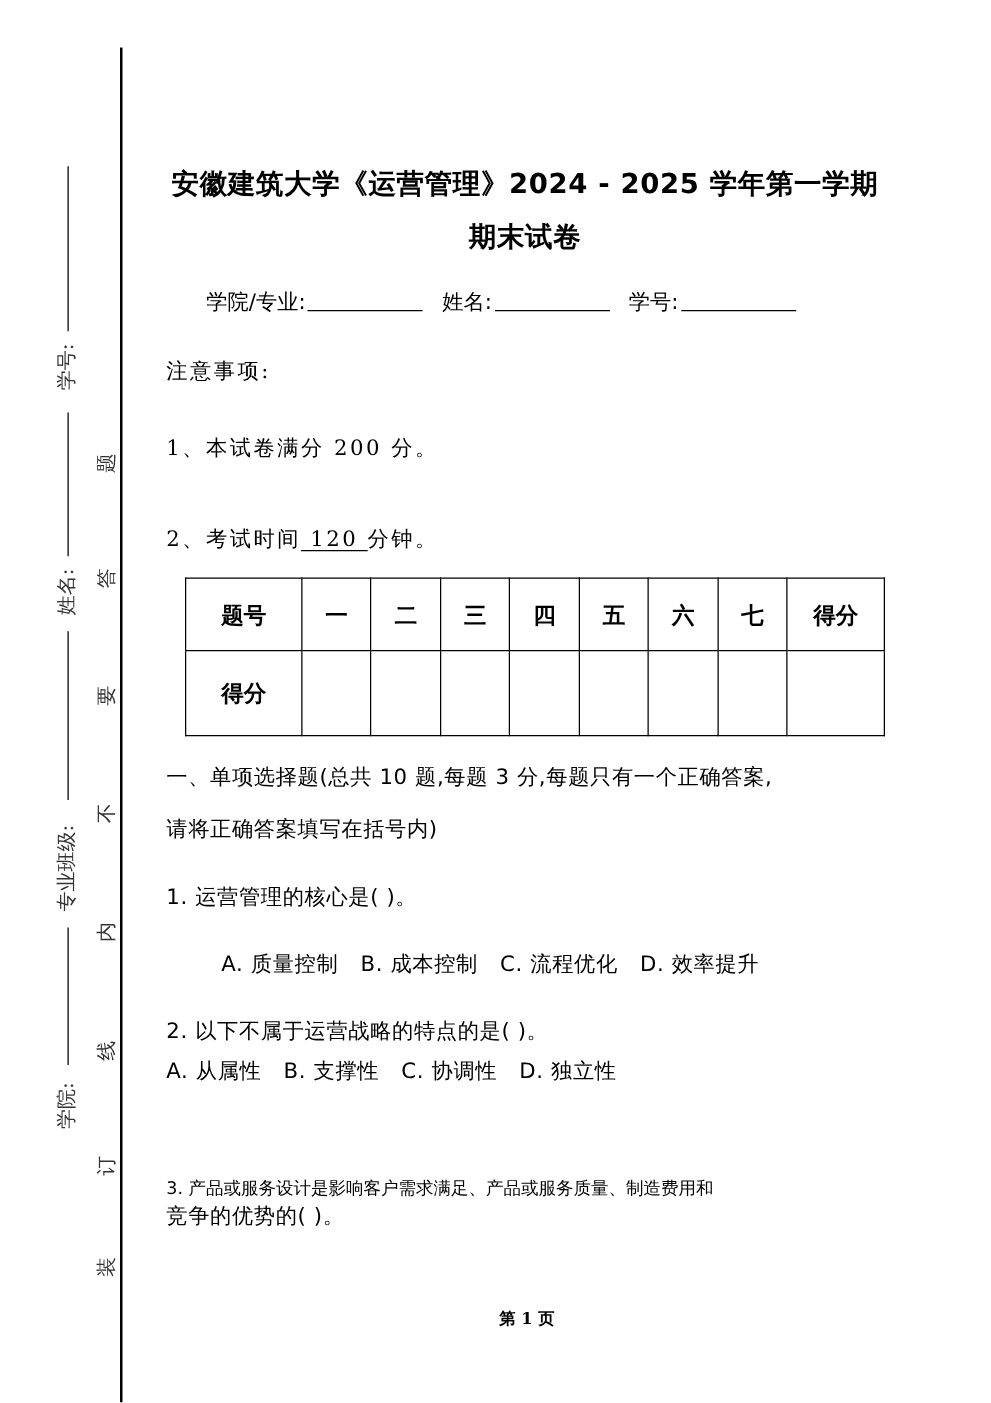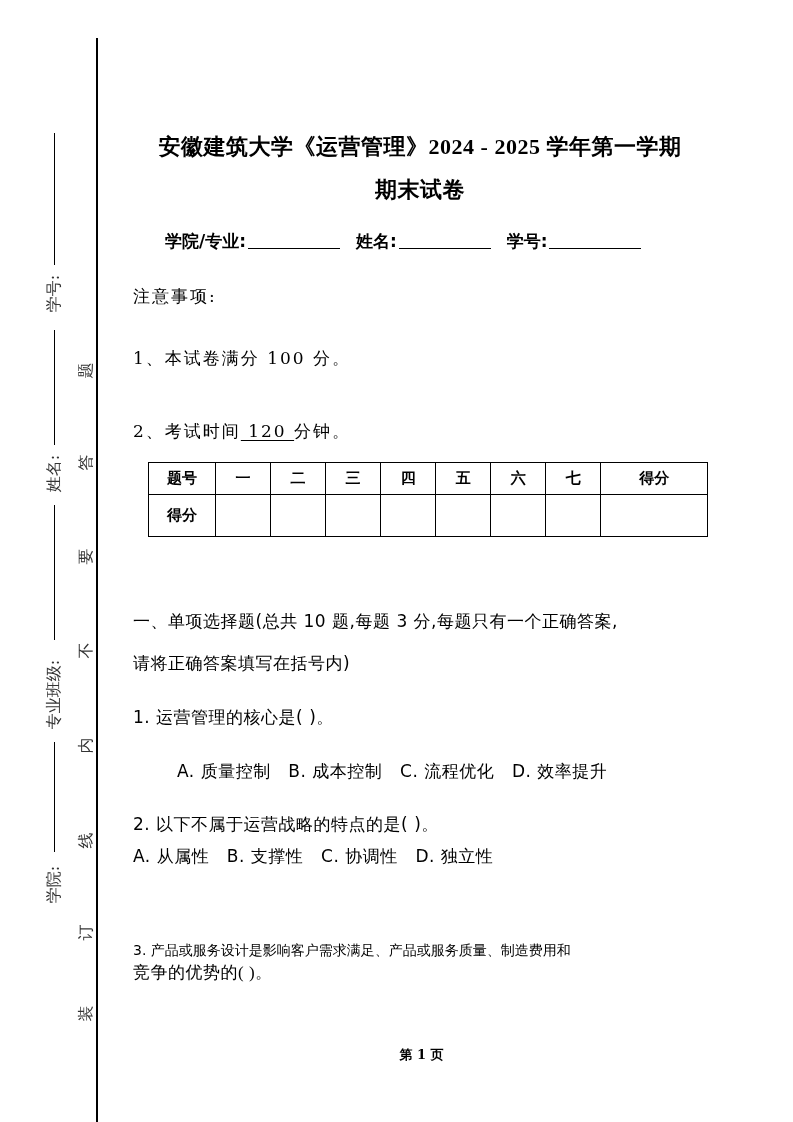--- a/index.html
+++ b/index.html
@@ -7,30 +7,30 @@
   .serif { font-family: "DejaVu Serif", "Liberation Serif", serif; }
   .sans { font-family: "DejaVu Sans", "Liberation Sans", sans-serif; }
 
   
   .bind-line { position: absolute; left: 96px; top: 38px; width: 1.5px; height: 1084px; background: #000; }
   .field-line { position: absolute; left: 54px; width: 1.2px; background: #000; }
   .vlabel { position: absolute; left: 34px; width: 40px; font-size: 16px; color: #333;
             transform: rotate(-90deg); transform-origin: center center; white-space: nowrap; text-align: center; }
   .warn-char { position: absolute; left: 78px; font-size: 16px; color: #333; transform: rotate(-90deg); }
 
-  .title { position: absolute; left: 120px; width: 600px; text-align: center; font-weight: bold; font-size: 22px; letter-spacing: 0.5px; font-family: Liberation Serif, serif; }
-  .info-row { position: absolute; left: 165px; top: 230px; font-size: 17px; font-weight: bold; white-space: nowrap; }
+  .title { position: absolute; left: 120px; width: 600px; text-align: center; font-weight: bold; font-size: 22px; letter-spacing: 0.5px; }
+  .info-row { position: absolute; left: 165px; top: 230px; font-size: 17px; font-weight: normal; white-space: nowrap; }
   .info-row .blank { display: inline-block; width: 92px; border-bottom: 1.2px solid #000; height: 16px; margin: 0 10px 0 2px; vertical-align: -2px; }
 
   .line { position: absolute; left: 133px; font-size: 17px; white-space: nowrap; letter-spacing: 2px; }
   .line.q { letter-spacing: 0.5px; }
   .u { text-decoration: underline; text-underline-offset: 3px; }
 
   table.score { position: absolute; left: 148px; top: 462px; width: 560px; border-collapse: collapse; }
-  table.score td { border: 1.2px solid #000; text-align: center; font-size: 15px; font-weight: bold; padding: 0; }
+  table.score td { border: 1.2px solid #000; text-align: center; font-size: 18px; font-weight: bold; padding: 13px; }
   table.score tr.h td { height: 31px; }
   table.score tr.r1 td { height: 41px; }
   table.score tr.r2 td { height: 50px; }
   table.score td.rowhead { width: 66px; }
 
   .footer { position: absolute; top: 1046px; left: 0; width: 843px; text-align: center; font-size: 13px; font-weight: bold; }
 </style>
 </head>
 <body>
 
@@ -57,21 +57,21 @@
 <div class="title sans" style="top:132px;">安徽建筑大学《运营管理》2024 - 2025 学年第一学期</div>
 <div class="title sans" style="top:175px;">期末试卷</div>
 
 <div class="info-row sans">
   <span>学院/专业:</span><span class="blank"></span>
   <span>姓名:</span><span class="blank"></span>
   <span>学号:</span><span class="blank"></span>
 </div>
 
 <div class="line serif" style="top:285px;">注意事项:</div>
-<div class="line serif" style="top:347px;">1、本试卷满分 100 分。</div>
+<div class="line serif" style="top:347px;">1、本试卷满分 200 分。</div>
 <div class="line serif" style="top:409px;margin-top:11px;">
   <span>2、考试时间</span><span class="u"> 120 </span><span>分钟。</span>
 </div>
 
 <table class="score sans">
   <tbody>
       <tr class="h">
     <td class="rowhead">题号</td>
     <td>一</td>
     <td>二</td>
@@ -99,15 +99,15 @@
 <div class="line q sans" style="top:610px;">一、单项选择题(总共 10 题,每题 3 分,每题只有一个正确答案,</div>
 <div class="line q sans" style="top:652px;">请将正确答案填写在括号内)</div>
 
 <div class="line q sans" style="top:706px;">1. 运营管理的核心是(   )。</div>
 <div class="line q sans" style="top:760px;white-space:pre;margin-left:44px;">A. 质量控制   B. 成本控制   C. 流程优化   D. 效率提升</div>
 
 <div class="line q sans" style="top:813px;">2. 以下不属于运营战略的特点的是(   )。</div>
 <div class="line q sans" style="top:845px;white-space:pre;">A. 从属性   B. 支撑性   C. 协调性   D. 独立性</div>
 
 <div class="line q sans" style="top:899px;font-size:14px;letter-spacing:0;margin-top:43px;">3. 产品或服务设计是影响客户需求满足、产品或服务质量、制造费用和</div>
-<div class="line q sans" style="top:961px;font-family:Liberation Serif, serif;">竞争的优势的(   )。</div>
+<div class="line q sans" style="top:961px;">竞争的优势的(   )。</div>
 
 <div class="footer serif">第 1 页</div>
 
 </body></html>

